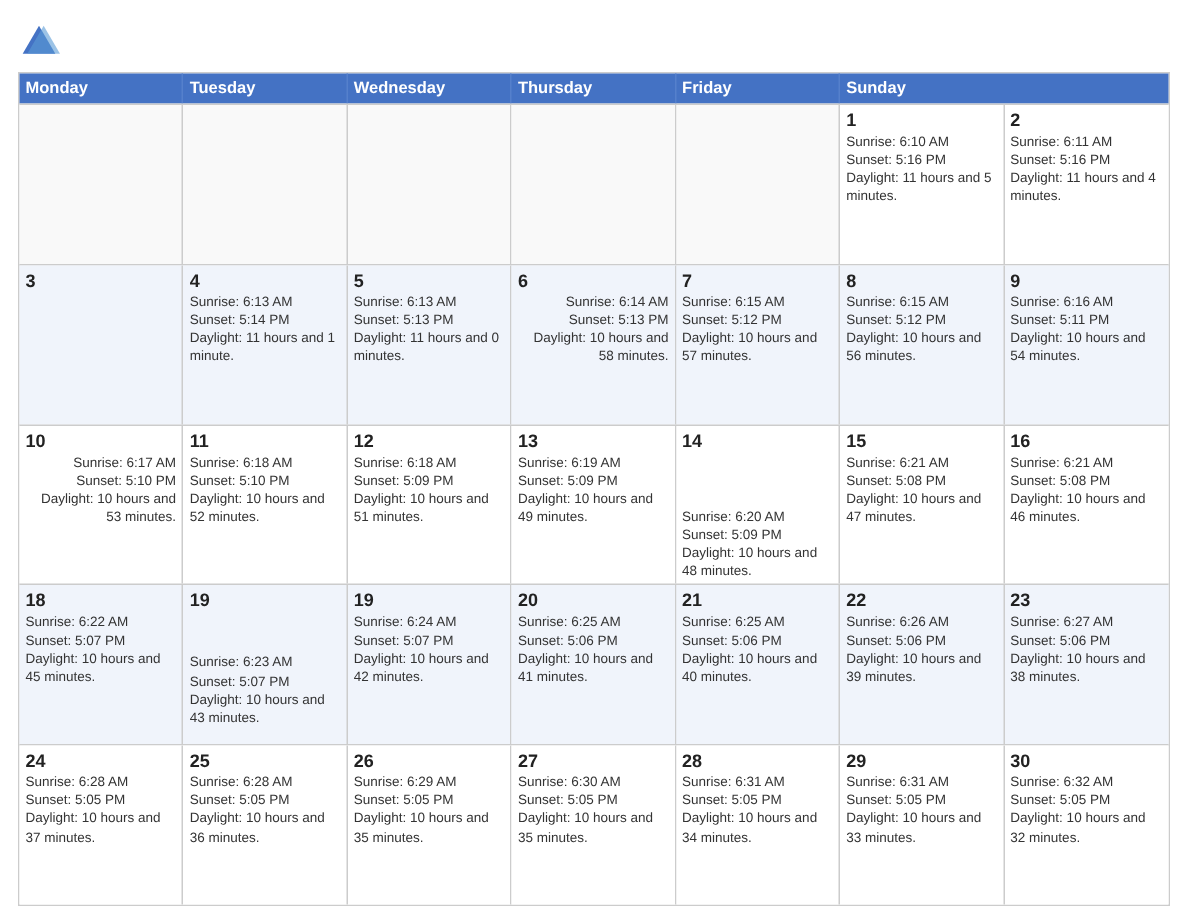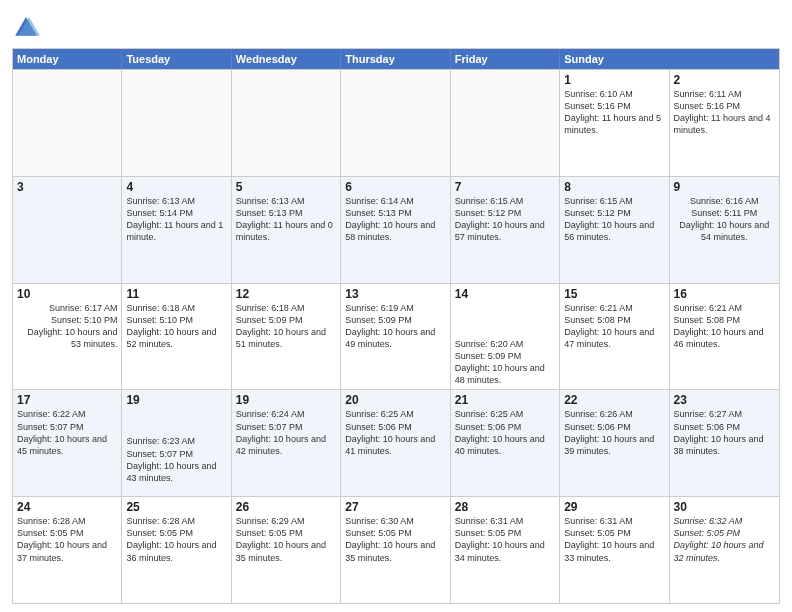--- a/index.html
+++ b/index.html
@@ -178,39 +178,39 @@
 Daylight: 11 hours and 1 minute.</div>
           </div>
           <div class="cal-cell alt-row">
             <span class="day-num">5</span>
             <div class="day-info" style="white-space: pre-line;">Sunrise: 6:13 AM
 Sunset: 5:13 PM
 Daylight: 11 hours and 0 minutes.</div>
           </div>
           <div class="cal-cell alt-row">
             <span class="day-num">6</span>
-            <div class="day-info" style="white-space: pre-line;">Sunrise: 6:14 AM
+            <div class="day-info" style="white-space: pre-line; text-align: right;">Sunrise: 6:14 AM
 Sunset: 5:13 PM
 Daylight: 10 hours and 58 minutes.</div>
           </div>
           <div class="cal-cell alt-row">
             <span class="day-num">7</span>
             <div class="day-info" style="white-space: pre-line;">Sunrise: 6:15 AM
 Sunset: 5:12 PM
 Daylight: 10 hours and 57 minutes.</div>
           </div>
           <div class="cal-cell alt-row">
             <span class="day-num">8</span>
             <div class="day-info" style="white-space: pre-line;">Sunrise: 6:15 AM
 Sunset: 5:12 PM
 Daylight: 10 hours and 56 minutes.</div>
           </div>
           <div class="cal-cell alt-row">
             <span class="day-num">9</span>
-            <div class="day-info" style="white-space: pre-line; text-align: center;">Sunrise: 6:16 AM
+            <div class="day-info" style="white-space: pre-line;">Sunrise: 6:16 AM
 Sunset: 5:11 PM
 Daylight: 10 hours and 54 minutes.</div>
           </div>
         </div>
         <div class="cal-row">
           <div class="cal-cell">
             <span class="day-num">10</span>
             <div class="day-info" style="white-space: pre-line; text-align: right;">Sunrise: 6:17 AM
 Sunset: 5:10 PM
 Daylight: 10 hours and 53 minutes.</div>
@@ -247,21 +247,21 @@
           </div>
           <div class="cal-cell">
             <span class="day-num">16</span>
             <div class="day-info" style="white-space: pre-line;">Sunrise: 6:21 AM
 Sunset: 5:08 PM
 Daylight: 10 hours and 46 minutes.</div>
           </div>
         </div>
         <div class="cal-row">
           <div class="cal-cell alt-row">
-            <span class="day-num">17</span>
+            <span class="day-num">18</span>
             <div class="day-info" style="white-space: pre-line;">Sunrise: 6:22 AM
 Sunset: 5:07 PM
 Daylight: 10 hours and 45 minutes.</div>
           </div>
           <div class="cal-cell alt-row">
             <span class="day-num">19</span>
             <div class="day-info" style="white-space: pre-line; margin-top: 28px;">Sunrise: 6:23 AM
 Sunset: 5:07 PM
 Daylight: 10 hours and 43 minutes.</div>
           </div>
@@ -328,20 +328,20 @@
 Daylight: 10 hours and 34 minutes.</div>
           </div>
           <div class="cal-cell">
             <span class="day-num">29</span>
             <div class="day-info" style="white-space: pre-line;">Sunrise: 6:31 AM
 Sunset: 5:05 PM
 Daylight: 10 hours and 33 minutes.</div>
           </div>
           <div class="cal-cell">
             <span class="day-num">30</span>
-            <div class="day-info" style="white-space: pre-line; font-style: italic;">Sunrise: 6:32 AM
+            <div class="day-info" style="white-space: pre-line;">Sunrise: 6:32 AM
 Sunset: 5:05 PM
 Daylight: 10 hours and 32 minutes.</div>
           </div>
         </div>
       </div>
   </div>
 </div>
 
 </body></html>

